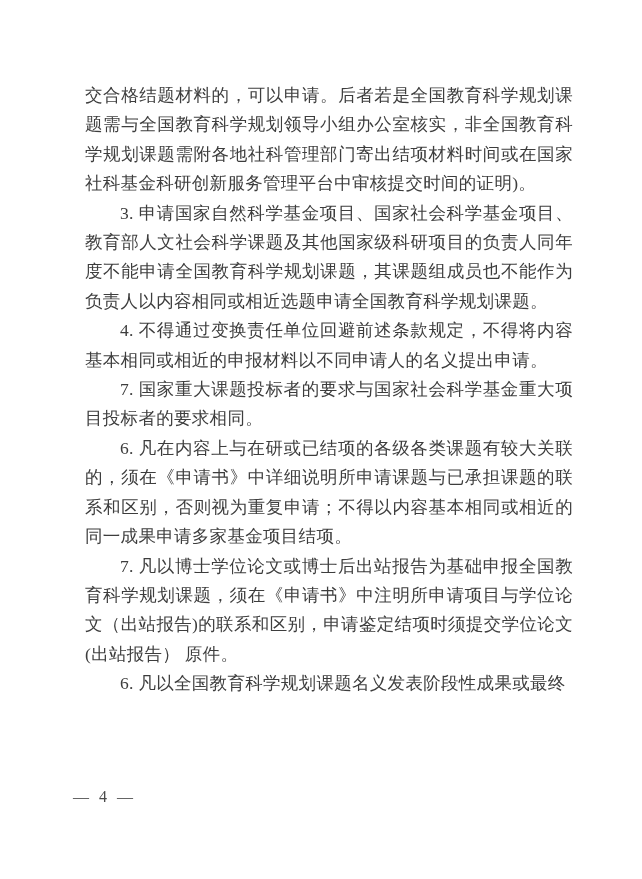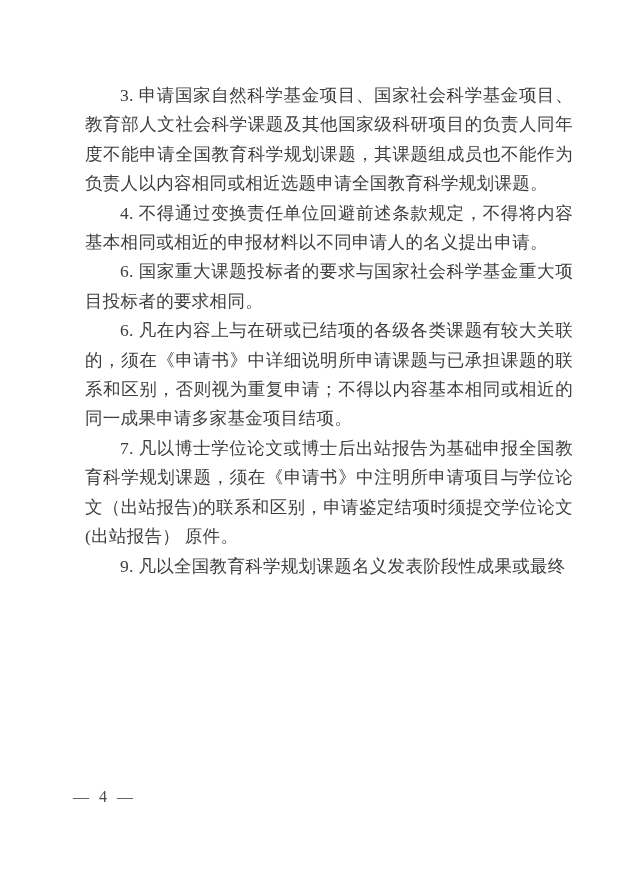--- a/index.html
+++ b/index.html
@@ -42,21 +42,22 @@
     color: #4a4a4a;
     letter-spacing: 3px;
     font-family: "Liberation Serif", "DejaVu Serif", serif;
   }
 </style>
 </head>
 <body>
 
 <div class="page">
   <div class="text-block">
+    <p class="para">交合格结题材料的，可以申请。后者若是全国教育科学规划课题需与全国教育科学规划领导小组办公室核实，非全国教育科学规划课题需附各地社科管理部门寄出结项材料时间或在国家社科基金科研创新服务管理平台中审核提交时间的证明)。</p>
     <p class="para indent">3. 申请国家自然科学基金项目、国家社会科学基金项目、教育部人文社会科学课题及其他国家级科研项目的负责人同年度不能申请全国教育科学规划课题，其课题组成员也不能作为负责人以内容相同或相近选题申请全国教育科学规划课题。</p>
     <p class="para indent">4. 不得通过变换责任单位回避前述条款规定，不得将内容基本相同或相近的申报材料以不同申请人的名义提出申请。</p>
-    <p class="para indent">6. 国家重大课题投标者的要求与国家社会科学基金重大项目投标者的要求相同。</p>
+    <p class="para indent">7. 国家重大课题投标者的要求与国家社会科学基金重大项目投标者的要求相同。</p>
     <p class="para indent">6. 凡在内容上与在研或已结项的各级各类课题有较大关联的，须在《申请书》中详细说明所申请课题与已承担课题的联系和区别，否则视为重复申请；不得以内容基本相同或相近的同一成果申请多家基金项目结项。</p>
     <p class="para indent">7. 凡以博士学位论文或博士后出站报告为基础申报全国教育科学规划课题，须在《申请书》中注明所申请项目与学位论文（出站报告)的联系和区别，申请鉴定结项时须提交学位论文(出站报告） 原件。</p>
-    <p class="para indent">9. 凡以全国教育科学规划课题名义发表阶段性成果或最终</p>
+    <p class="para indent">6. 凡以全国教育科学规划课题名义发表阶段性成果或最终</p>
   </div>
   <div class="page-number">— 4 —</div>
 </div>
 
 </body></html>

